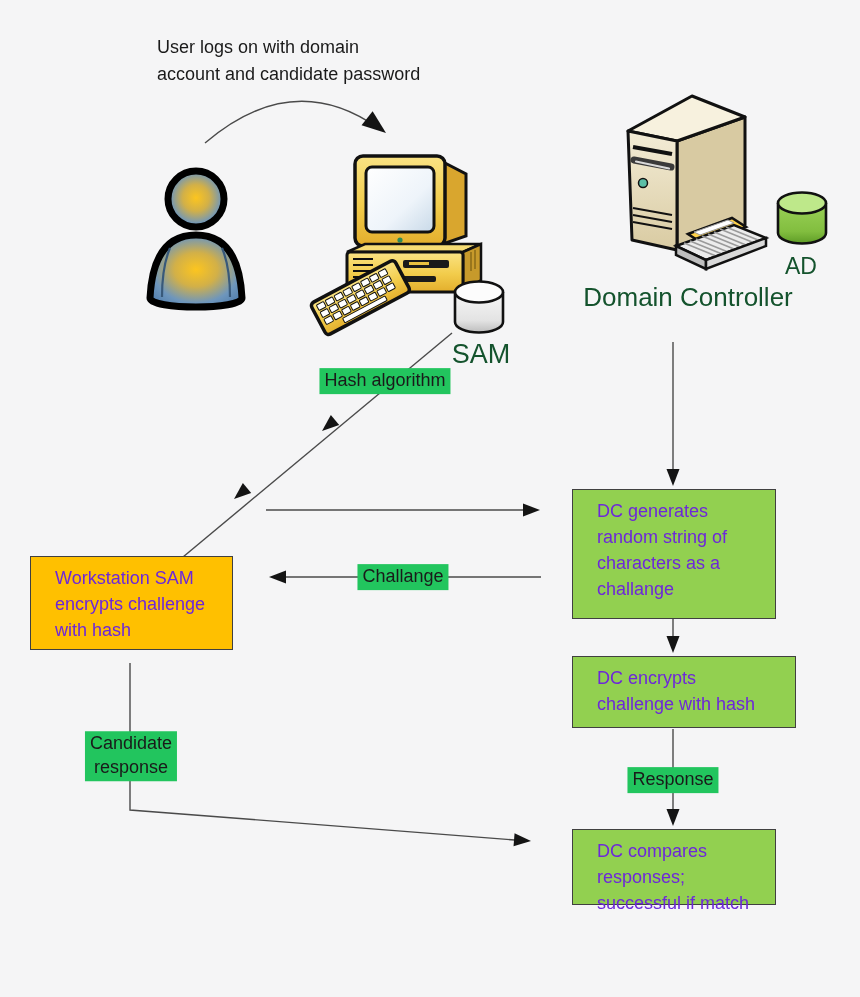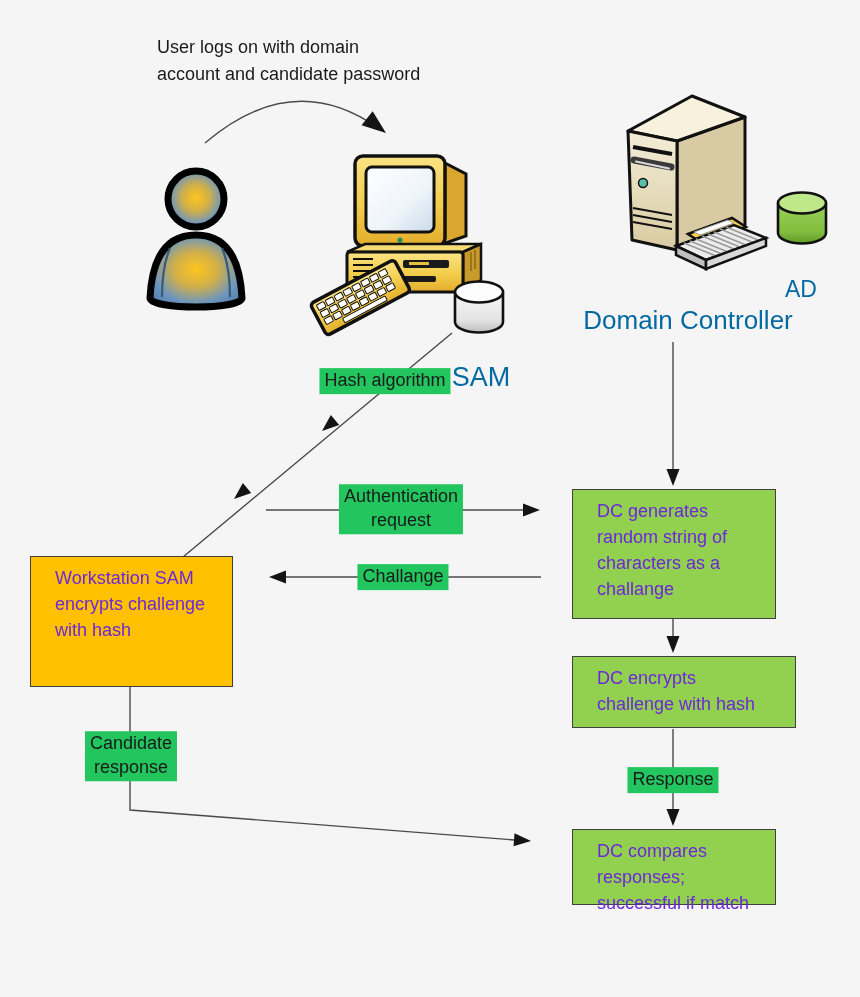--- a/index.html
+++ b/index.html
@@ -17,21 +17,21 @@
   .caption{
     position:absolute;z-index:2;font-size:18px;line-height:1.5;text-align:left;
     white-space:pre-line;color:#1a1a1a;
   }
   .node-box{
     position:absolute;z-index:2;border:1px solid #404040;box-sizing:border-box;
     font-size:18px;line-height:1.45;white-space:pre-line;padding:8px 24px;color:#6d28d9;
   }
   .box-orange{background:#FFC000;}
   .box-green{background:#92D050;}
-  .big-label{position:absolute;z-index:2;transform:translate(-50%,-50%);white-space:nowrap;color:#0369a1;margin-top:23px;}
+  .big-label{position:absolute;z-index:2;transform:translate(-50%,-50%);white-space:nowrap;color:#14532d;}
 </style>
 </head>
 <body>
 
 <div class="canvas">
 
   <svg class="overlay" width="860" height="997" viewBox="0 0 860 997" xmlns="http://www.w3.org/2000/svg">
     <defs>
       <radialGradient id="pgrad" cx="50%" cy="48%" r="62%">
         <stop offset="0%" stop-color="#FCC51F"></stop>
@@ -193,31 +193,29 @@
 
   <div class="big-label" style="left:481px;top:354px;font-size:27px;">SAM</div>
 
   <div class="big-label" style="left:801px;top:266px;font-size:23px;">AD</div>
 
   <div class="big-label" style="left:688px;top:297px;font-size:26px;">Domain Controller</div>
 
   <div class="lbl bg" style="left:385px;top:381px;">Hash algorithm</div>
 
 
-  <div class="lbl bg wrap" style="left:401px;top:509px;">Authentication
-request</div>
 
   <div class="lbl bg" style="left:403px;top:577px;">Challange</div>
 
   <div class="lbl bg wrap" style="left:131px;top:736px;margin-top:20px;">Candidate
 response</div>
 
   <div class="lbl bg" style="left:673px;top:780px;">Response</div>
 
-  <div class="node-box box-orange" style="left:30px;top:556px;width:203px;height:131px;">Workstation SAM
+  <div class="node-box box-orange" style="left:30px;top:556px;width:203px;height:94px;">Workstation SAM
 encrypts challenge
 with hash</div>
 
   <div class="node-box box-green" style="left:572px;top:489px;width:204px;height:130px;">DC generates
 random string of
 characters as a
 challange</div>
 
   <div class="node-box box-green" style="left:572px;top:656px;width:224px;height:72px;">DC encrypts
 challenge with hash</div>

